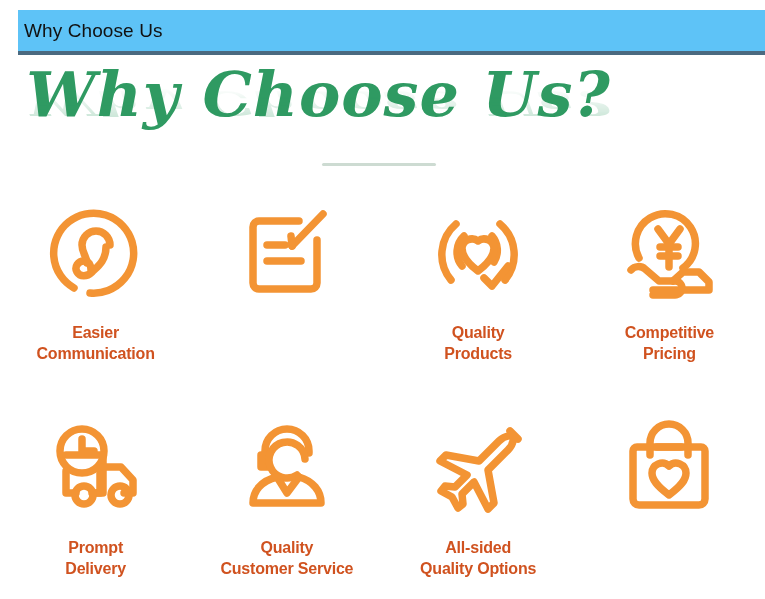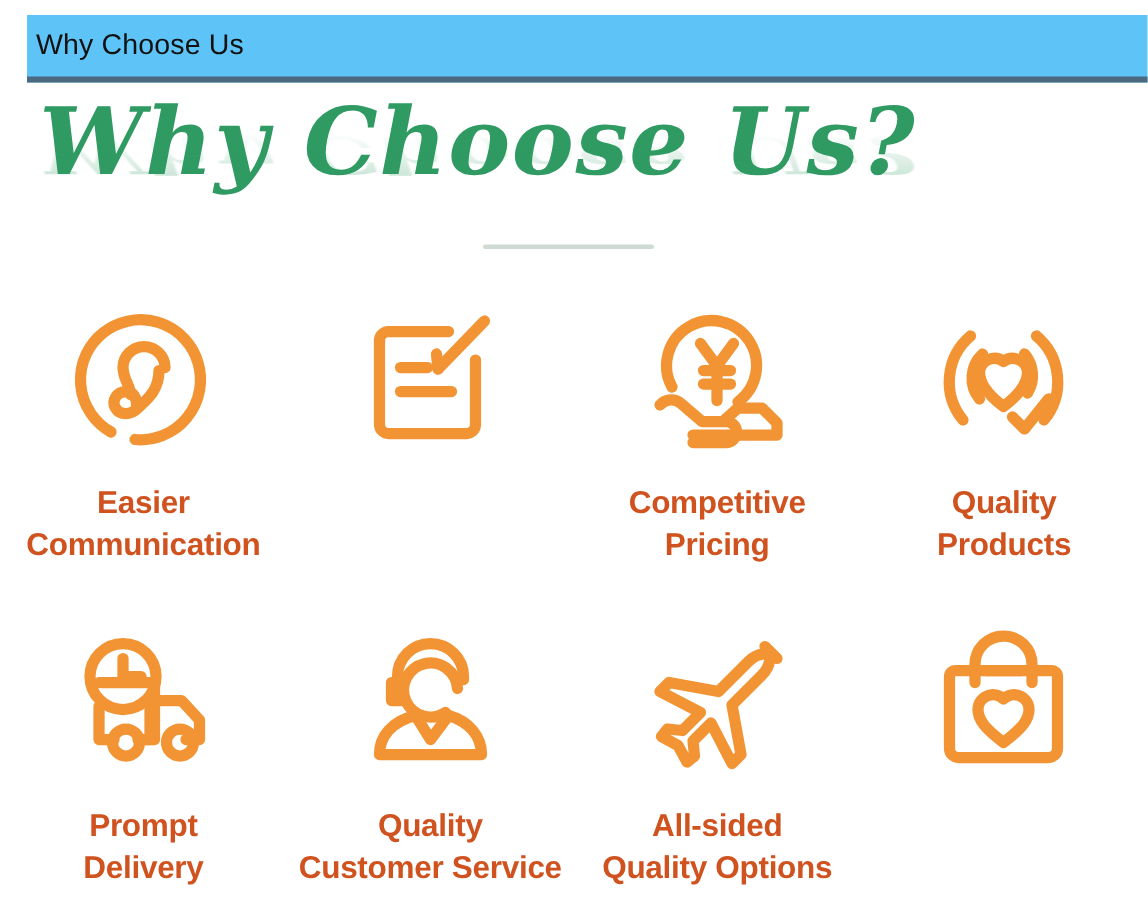--- a/index.html
+++ b/index.html
@@ -119,21 +119,21 @@
     display: flex;
     align-items: center;
     justify-content: center;
   }
   .icon-box svg { display: block; }
   .cell-label {
     margin-top: 14px;
     text-align: center;
     font-family: "Liberation Sans", sans-serif;
     font-weight: bold;
-    font-size: 21px;
+    font-size: 16px;
     line-height: 1.33;
     color: #d0521f;
     white-space: pre-line;
     letter-spacing: -0.2px;
   }
 </style>
 </head>
 <body>
 
 <div id="page">
@@ -168,51 +168,51 @@
     <div class="cell">
       <div class="icon-box">
         <svg width="104" height="104" viewBox="0 0 104 104" fill="none" stroke="#f39434" stroke-width="7.5" stroke-linecap="round" stroke-linejoin="round">
           <path d="M64 21 H24 a6 6 0 0 0 -6 6 V83 a6 6 0 0 0 6 6 H76 a6 6 0 0 0 6 -6 V40"></path>
           <line x1="32" y1="45" x2="50" y2="45"></line>
           <line x1="32" y1="61" x2="66" y2="61"></line>
           <path d="M57 46 L88 14"></path>
           <path d="M57 46 l-1 -10"></path>
         </svg>
       </div>
+    </div>
+
+    <div class="cell">
+      <div class="icon-box">
+        <svg width="104" height="104" viewBox="0 0 104 104" fill="none" stroke="#f39434" stroke-width="7.5" stroke-linecap="round" stroke-linejoin="round">
+          <path d="M30 24 A40 40 0 0 0 25 80"></path>
+          <path d="M74 24 A40 40 0 0 1 79 80"></path>
+          <path d="M38 36 A22 22 0 0 0 36 66"></path>
+          <path d="M66 36 A22 22 0 0 1 68 62"></path>
+          <path d="M52 71 C40 62 36 55 36 48 a10 10 0 0 1 16 -7 a10 10 0 0 1 16 7 c0 7 -4 14 -16 23 z"></path>
+          <path d="M58 78 L66 86 L82 66"></path>
+        </svg>
+      </div>
+      <div class="cell-label">Quality
+Products</div>
     </div>
 
     <div class="cell">
       <div class="icon-box">
         <svg width="104" height="104" viewBox="0 0 104 104" fill="none" stroke="#f39434" stroke-width="7.5" stroke-linecap="round" stroke-linejoin="round">
           <path d="M22 58 A30 30 0 1 1 66 68"></path>
           <path d="M41 29 L52 44 L63 29"></path>
           <line x1="43" y1="47" x2="61" y2="47"></line>
           <line x1="43" y1="56" x2="61" y2="56"></line>
           <line x1="52" y1="44" x2="52" y2="67"></line>
           <path d="M14 70 a10 10 0 0 1 14 -1 l14 12 h16 a7 7 0 0 1 0 14 H36"></path>
           <path d="M56 81 l10 -9 h16 l10 10 v8 H36"></path>
         </svg>
       </div>
       <div class="cell-label">Competitive
 Pricing</div>
-    </div>
-
-    <div class="cell">
-      <div class="icon-box">
-        <svg width="104" height="104" viewBox="0 0 104 104" fill="none" stroke="#f39434" stroke-width="7.5" stroke-linecap="round" stroke-linejoin="round">
-          <path d="M30 24 A40 40 0 0 0 25 80"></path>
-          <path d="M74 24 A40 40 0 0 1 79 80"></path>
-          <path d="M38 36 A22 22 0 0 0 36 66"></path>
-          <path d="M66 36 A22 22 0 0 1 68 62"></path>
-          <path d="M52 71 C40 62 36 55 36 48 a10 10 0 0 1 16 -7 a10 10 0 0 1 16 7 c0 7 -4 14 -16 23 z"></path>
-          <path d="M58 78 L66 86 L82 66"></path>
-        </svg>
-      </div>
-      <div class="cell-label">Quality
-Products</div>
     </div>
 
     <div class="cell">
       <div class="icon-box">
         <svg width="104" height="104" viewBox="0 0 104 104" fill="none" stroke="#f39434" stroke-width="7.5" stroke-linecap="round" stroke-linejoin="round">
           <circle cx="38" cy="36" r="22"></circle>
           <path d="M38 24 V36 H50"></path>
           <path d="M22 56 V78 h10"></path>
           <path d="M56 58 V78 h-8"></path>
           <path d="M59 40 H22"></path>

